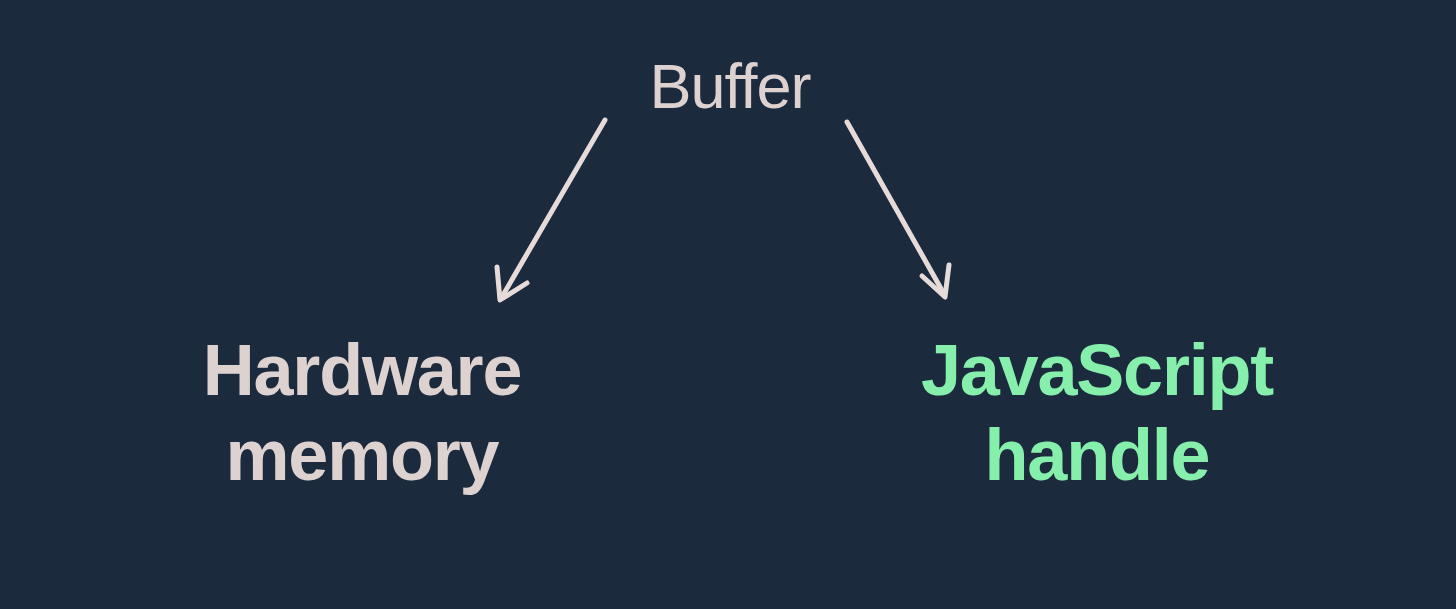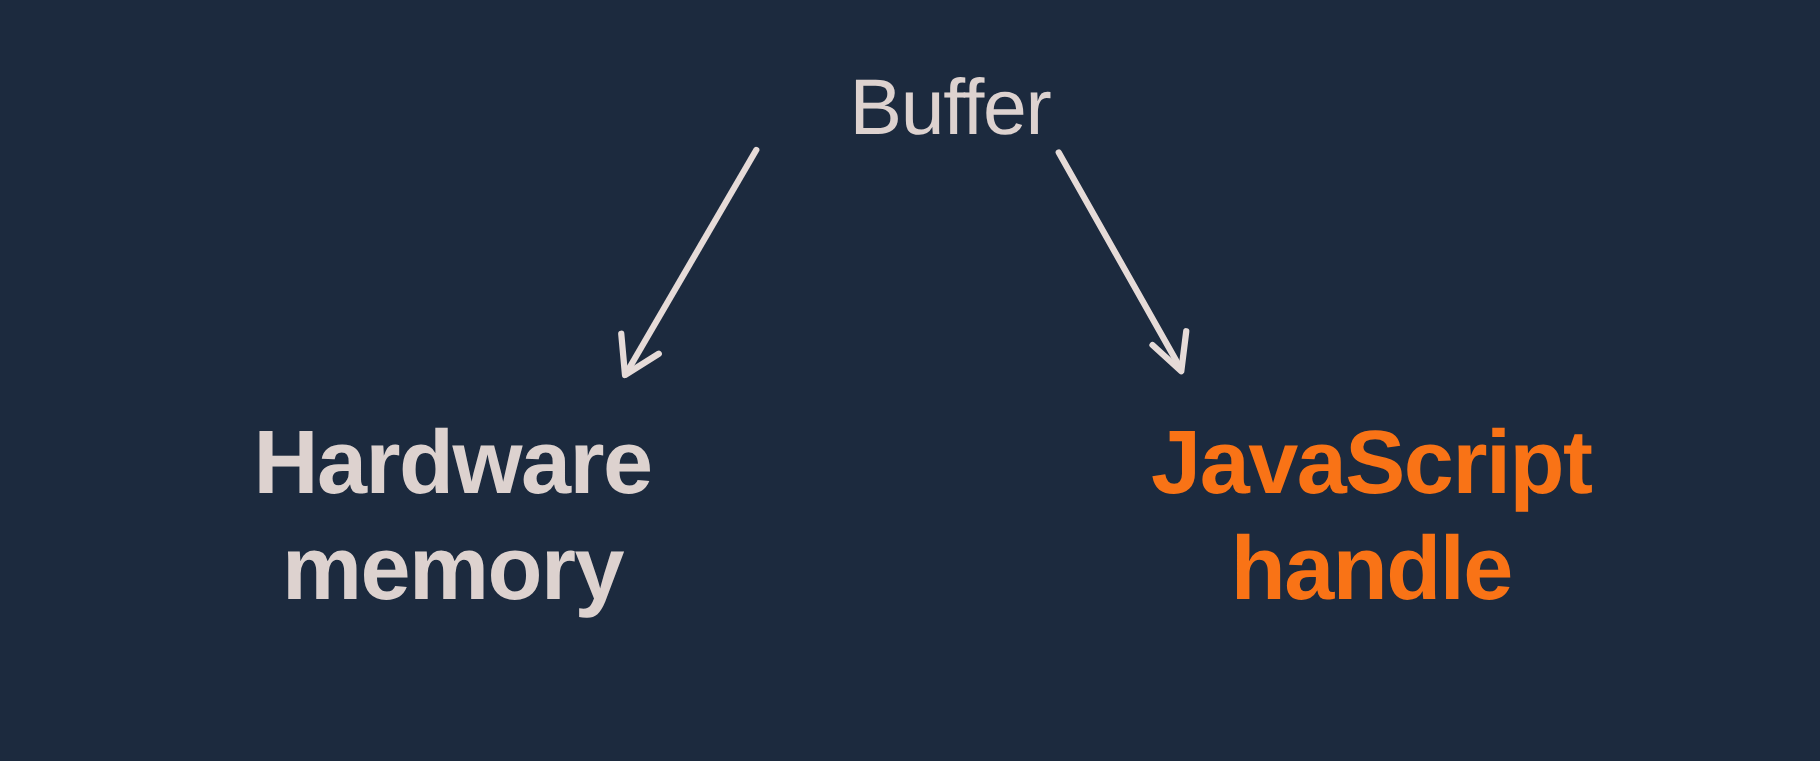--- a/index.html
+++ b/index.html
@@ -32,21 +32,21 @@
   .node {
     position: absolute;
     color: #ddd2cf;
     text-align: center;
     white-space: pre-line;
     line-height: 1.08;
     letter-spacing: -0.5px;
   }
 
   .node-root {
-    left: 560px;
+    left: 530px;
     top: 52px;
     width: 400px;
     font-size: 63px;
     font-weight: 500;
     letter-spacing: -1px;
   }
 
   .node-leaf {
     font-size: 72px;
     font-weight: 700;
@@ -80,16 +80,16 @@
       <path d="M 847 122 L 943.5 293"></path>
       <path d="M 922 276 L 945 297 L 949 265"></path>
     </g>
   </svg>
 
   <div class="node node-root" style="color: rgb(221, 210, 207);">Buffer</div>
 
   <div class="node node-leaf node-left" style="color: rgb(221, 210, 207);">Hardware
 memory</div>
 
-  <div class="node node-leaf node-right" style="color: #f97316;">JavaScript
+  <div class="node node-leaf node-right" style="color: #86efac;">JavaScript
 handle</div>
 
 </div>
 
 </body></html>

